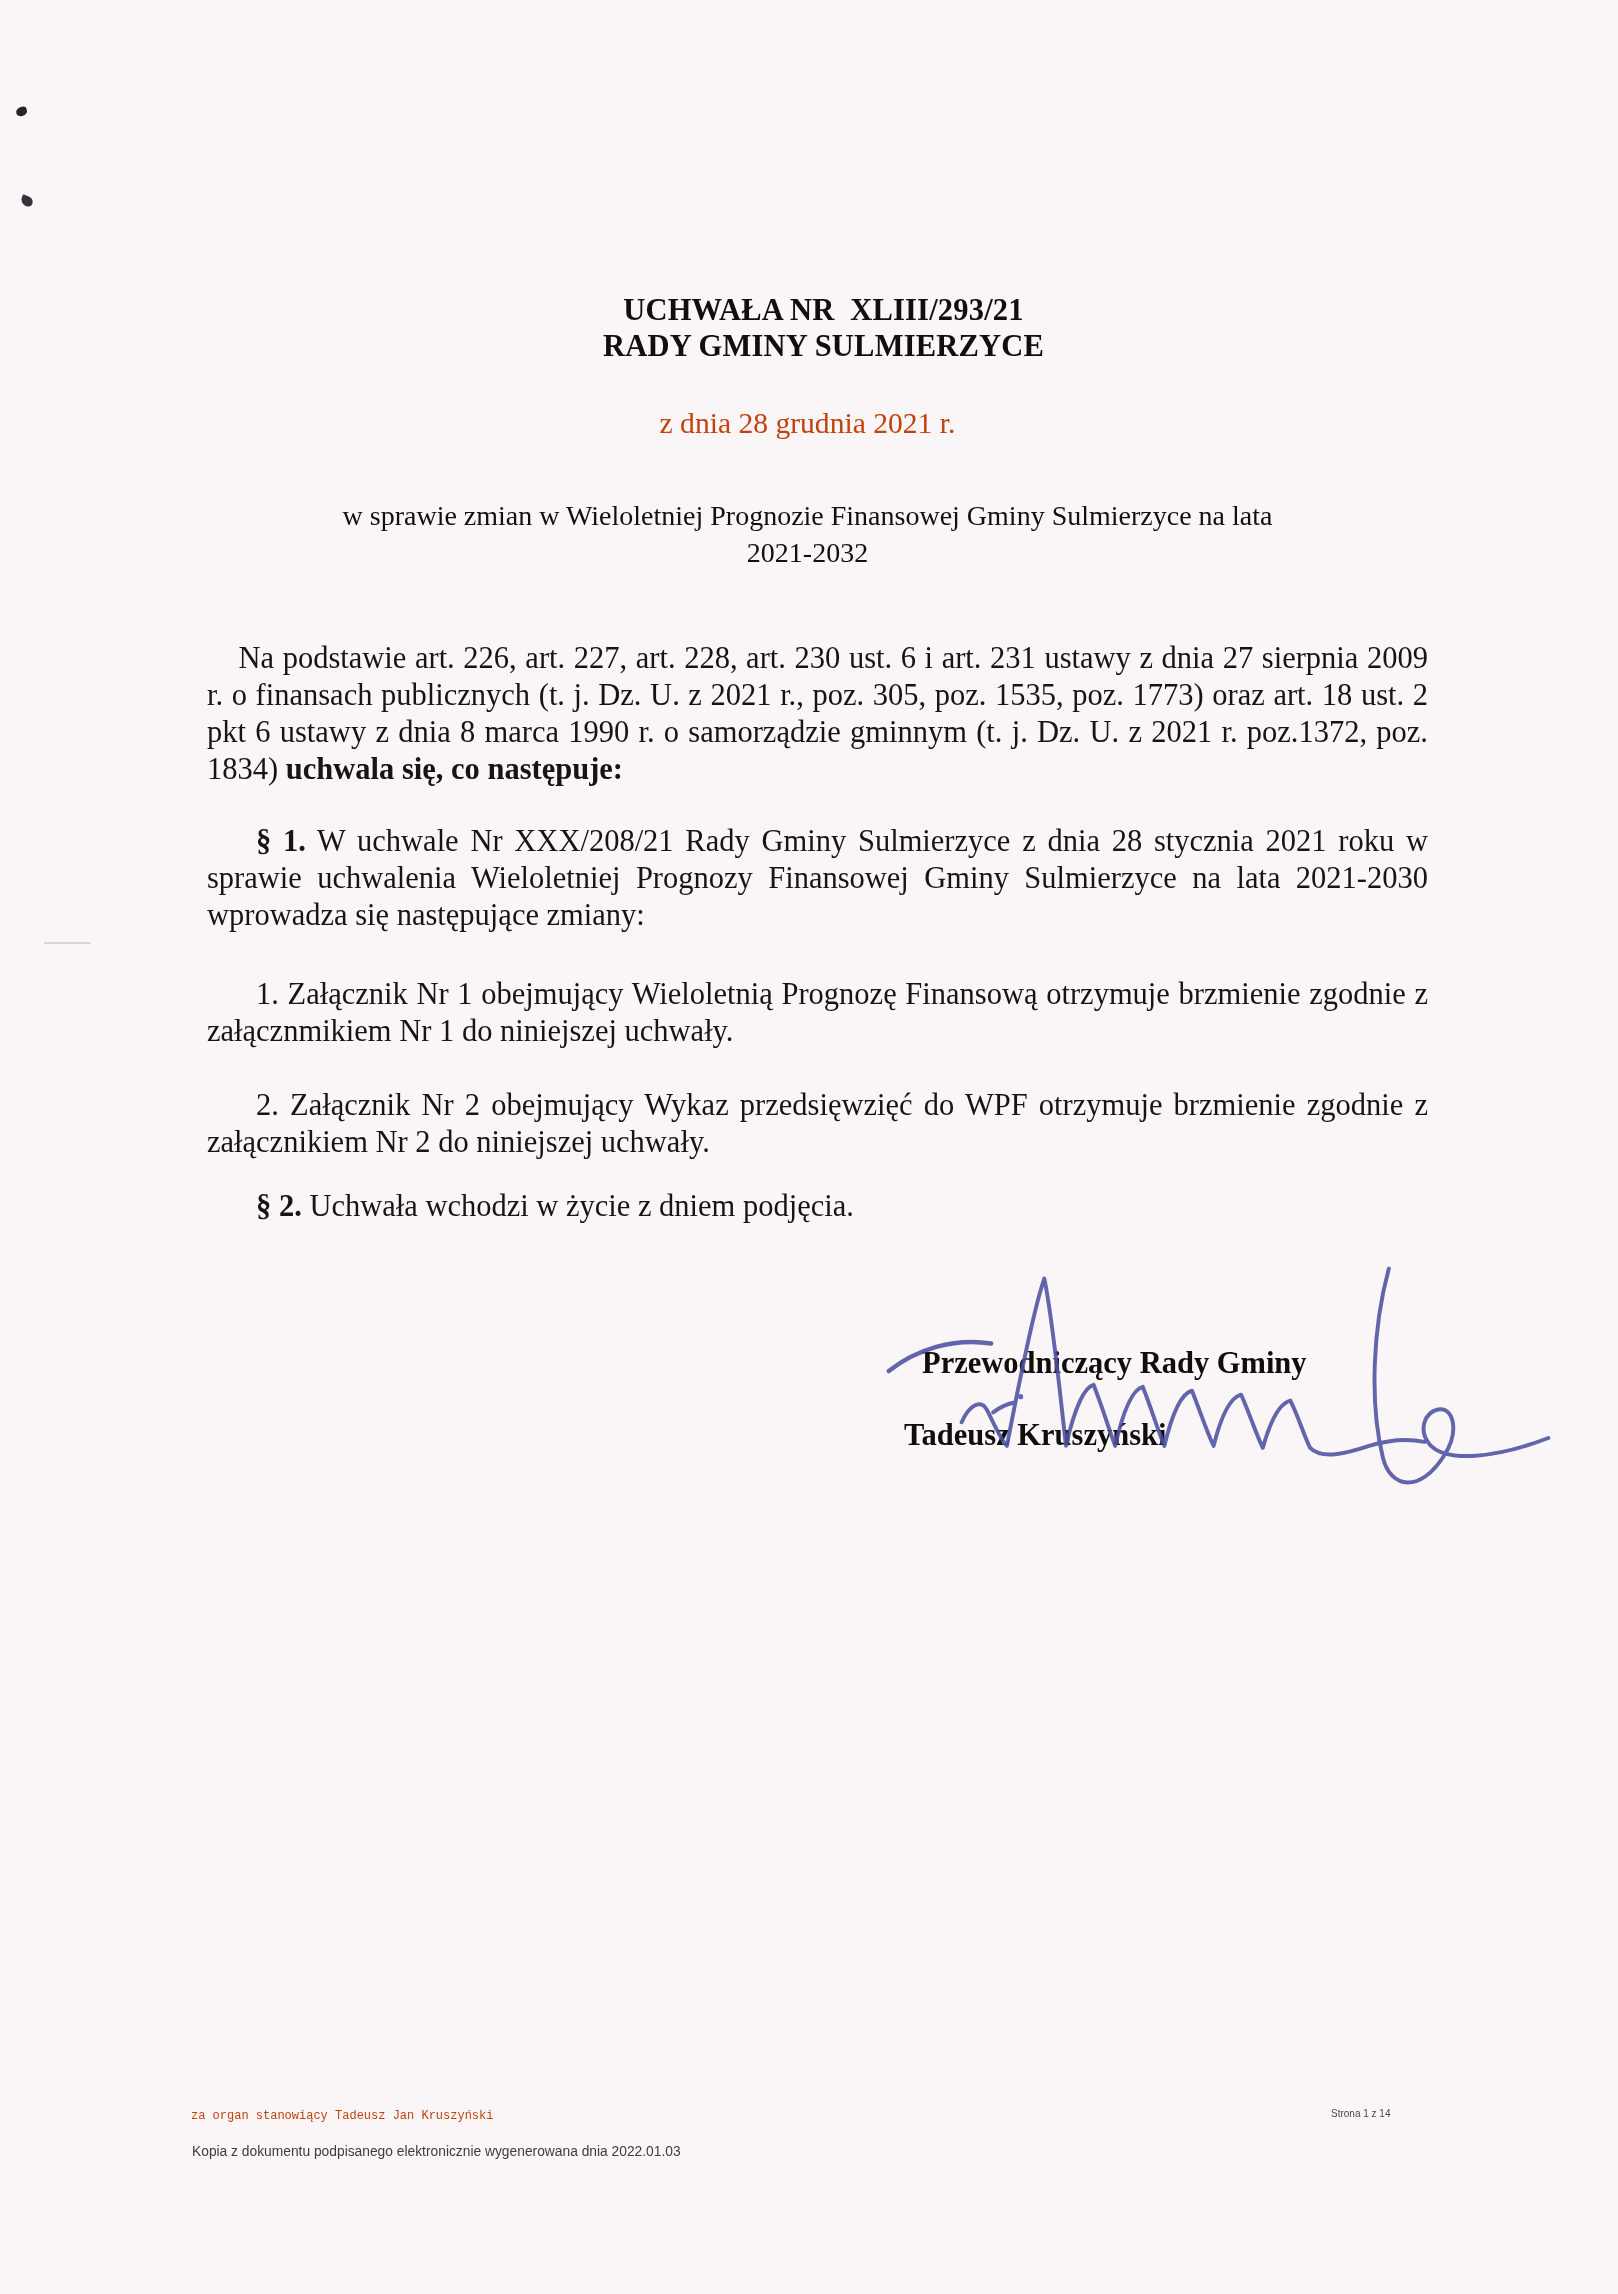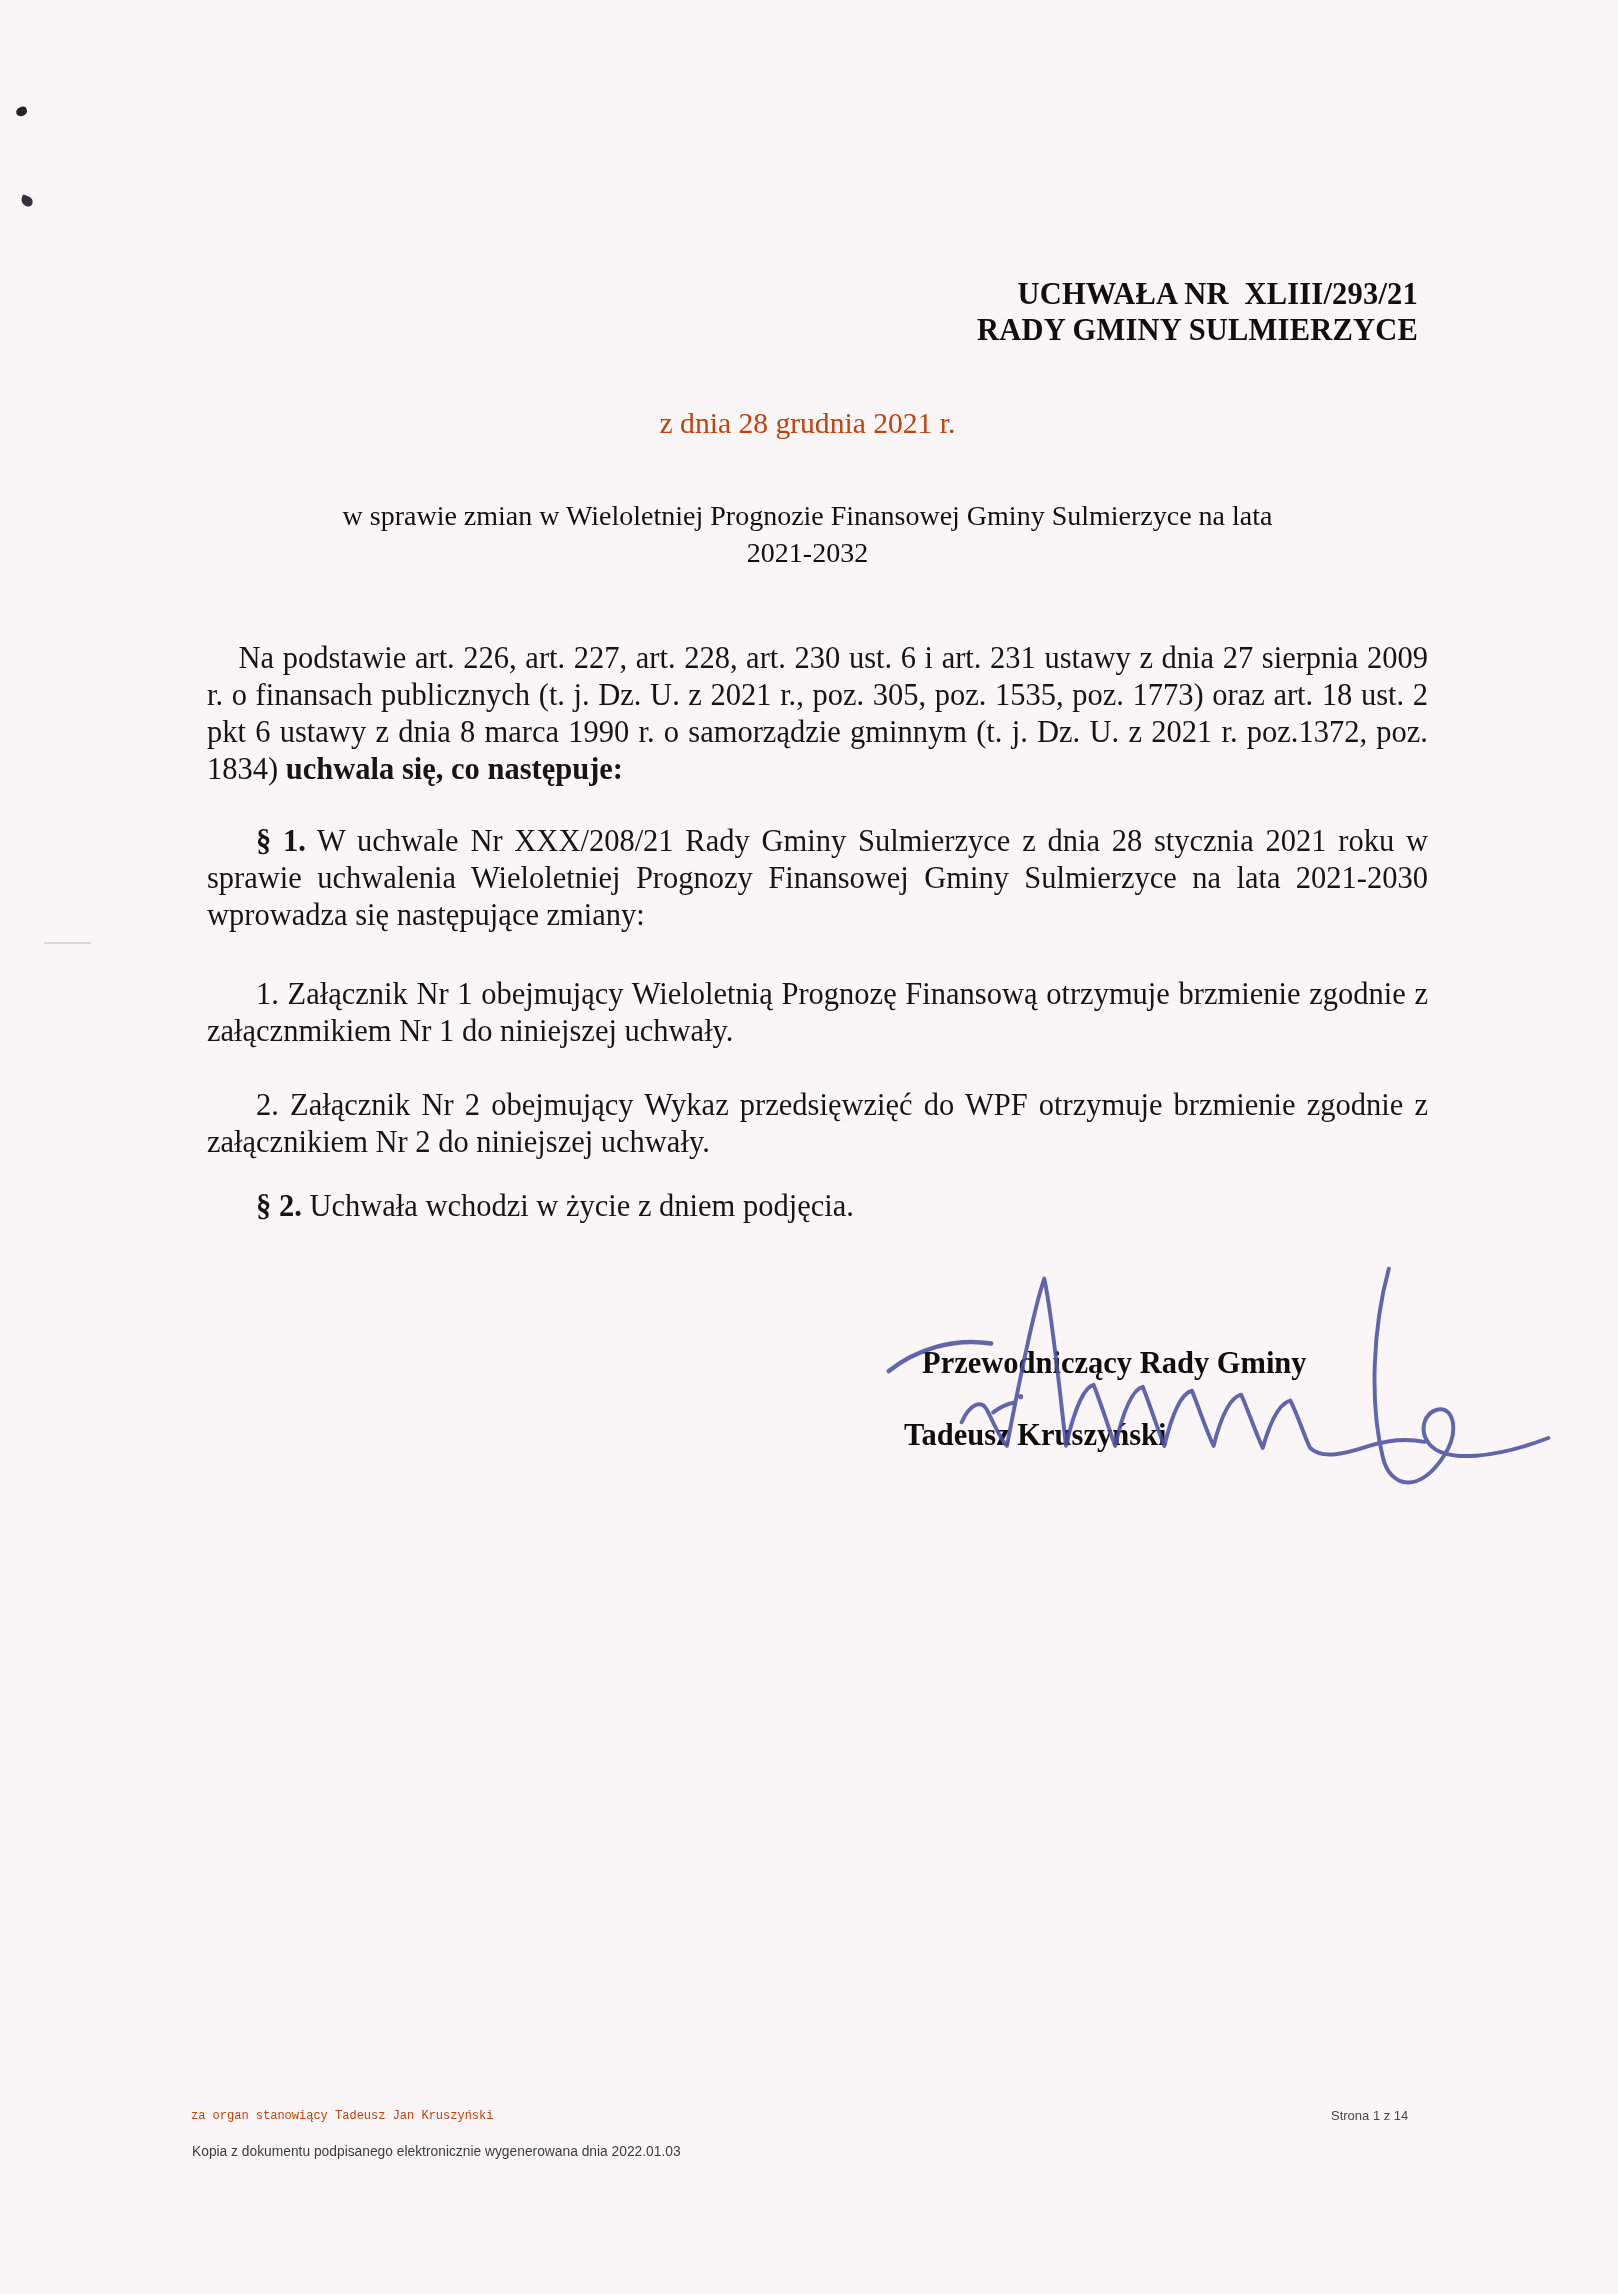--- a/index.html
+++ b/index.html
@@ -14,22 +14,22 @@
   }
   
   .speck{position:absolute;background:#26242a;border-radius:60% 40% 50% 50%;}
   .speck-1{left:15.8px;top:107px;width:10.8px;height:8.9px;transform:rotate(-15deg);}
   .speck-2{left:20.7px;top:196px;width:11.8px;height:9.9px;border-radius:10% 80% 60% 90%;transform:rotate(20deg);background:#35323a;}
   .faint-dash{position:absolute;left:44px;top:942px;width:47px;height:2px;background:#dcd6d6;}
 
   
   .heading{
     position:absolute;left:197px;width:1221px;
-    text-align:right;font-weight:bold;font-size:30.5px;line-height:36px;
-    color:#100f0e;letter-spacing:0.2px;margin:0;
+    text-align:center;font-weight:bold;font-size:30.5px;line-height:36px;
+    color:#100f0e;letter-spacing:0.2px;margin:16px;
   }
   .h-line1{top:276px;}
   .h-line2{top:312px;}
   .date-line{
     position:absolute;left:197px;top:407px;width:1221px;
     text-align:center;font-size:29.6px;color:#c2410c;
   }
   .subject{
     position:absolute;left:197px;top:497px;width:1221px;
     text-align:center;font-weight:normal;font-size:28px;line-height:37px;color:#12100f;
@@ -61,21 +61,21 @@
   .footer-left-1{
     position:absolute;left:191px;top:2109px;
     font-family:Liberation Mono, monospace;font-size:12px;color:#c2410c;
   }
   .footer-left-2{
     position:absolute;left:192px;top:2144px;
     font-family:"Liberation Sans", sans-serif;font-size:13.8px;color:#3d3b3b;
   }
   .footer-page{
     position:absolute;left:1331px;top:2108px;
-    font-family:"Liberation Sans", sans-serif;font-size:13px;color:#4a4848;
+    font-family:"Liberation Sans", sans-serif;font-size:10px;color:#4a4848;
   }
 </style>
 </head>
 <body>
 
 <div class="page">
 
   <div class="speck speck-1"></div>
   <div class="speck speck-2"></div>
   <div class="faint-dash"></div>

